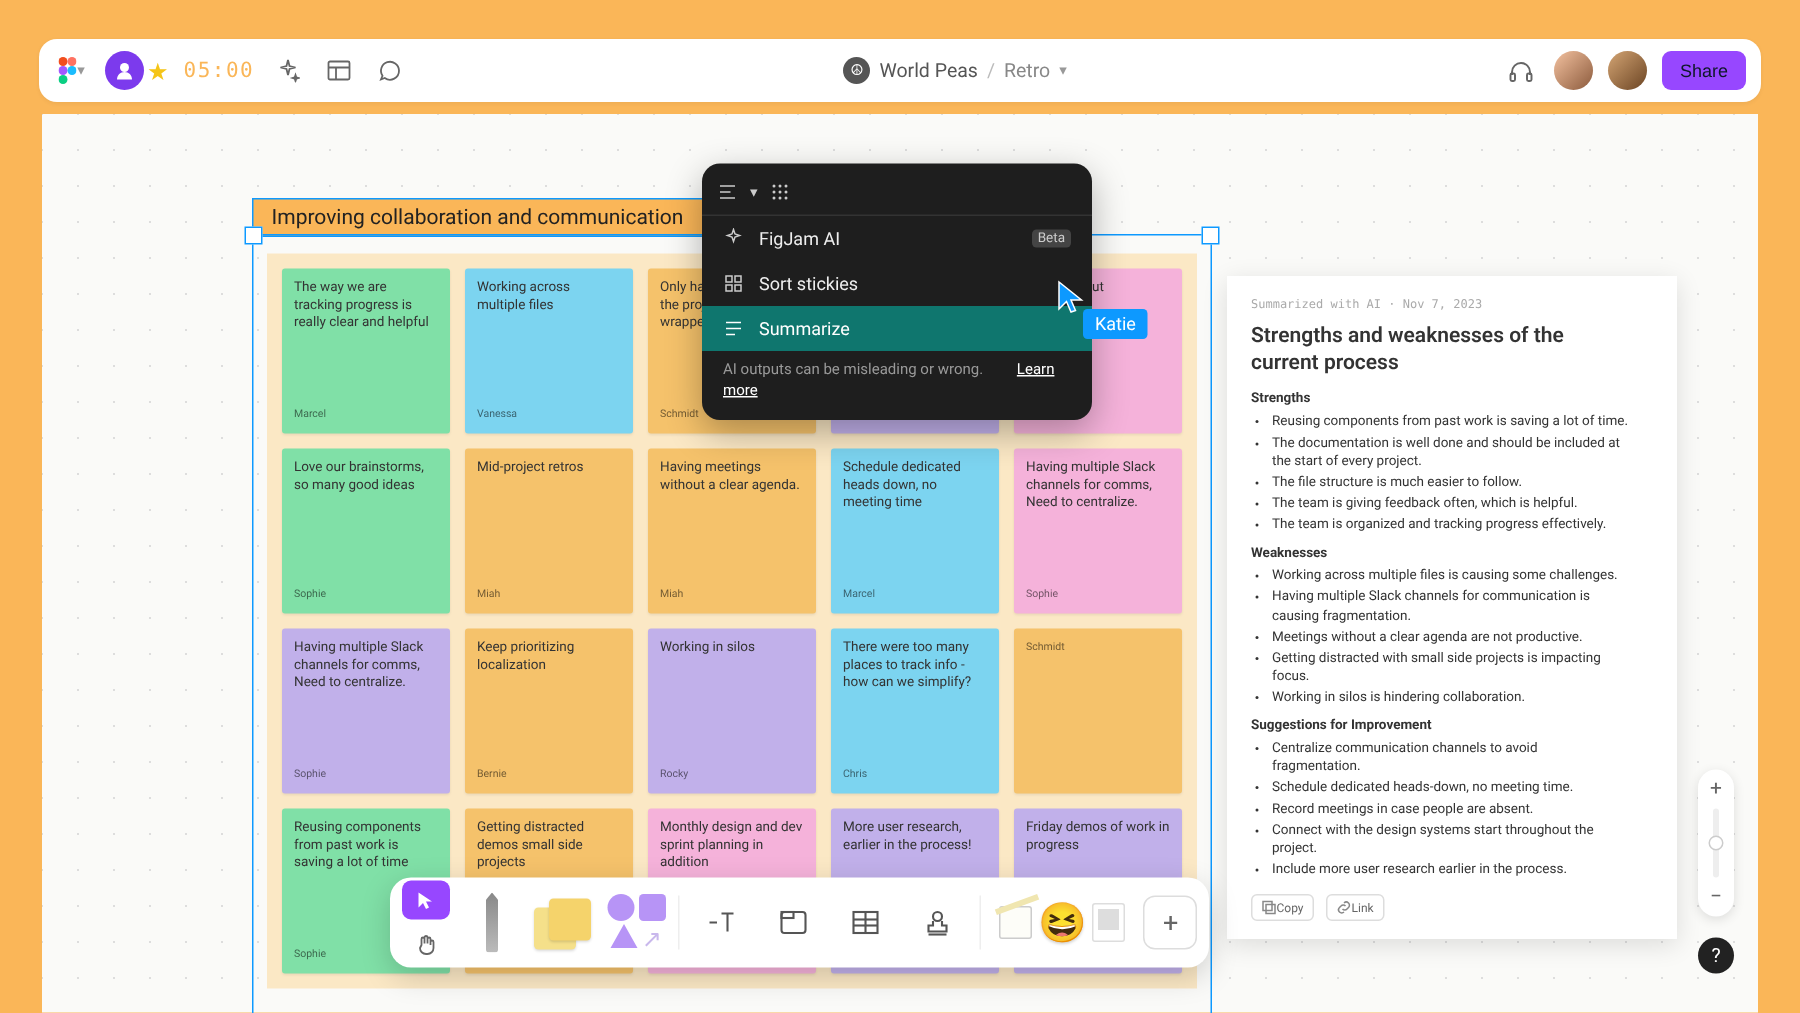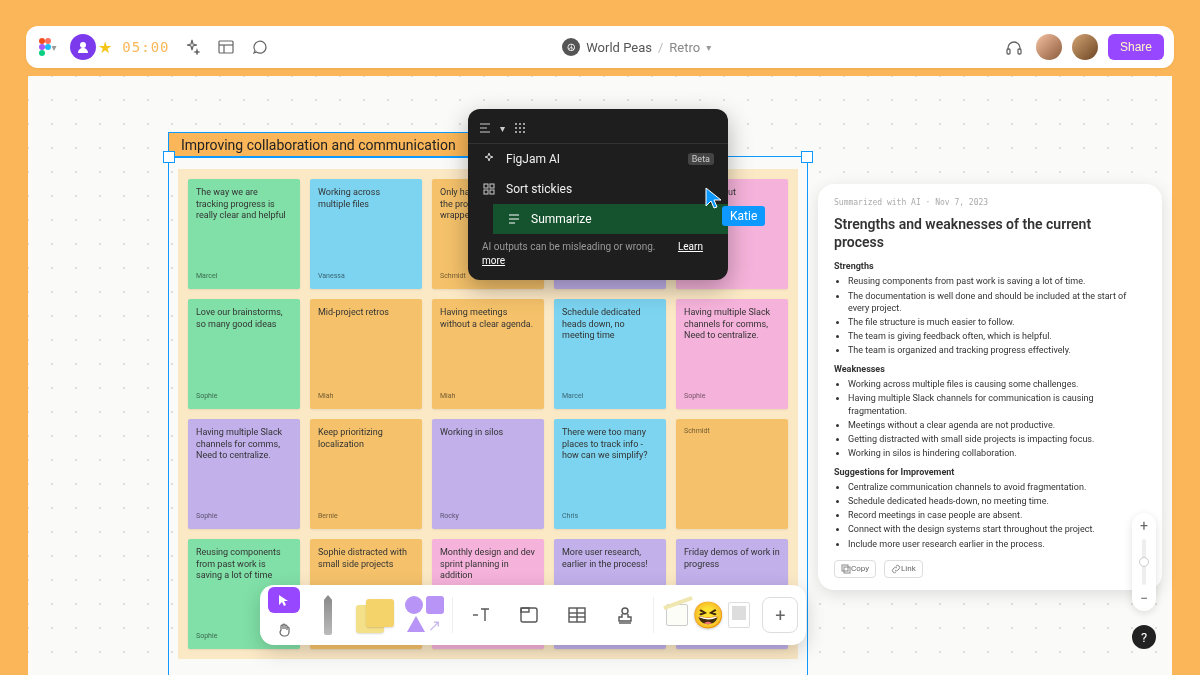--- a/index.html
+++ b/index.html
@@ -12,21 +12,21 @@
   .tb-center { flex: 1; display: flex; align-items: center; justify-content: center; gap: 6px; color: #555; font-size: 13px; }
   .fig-logo { width: 12px; height: 18px; }
   .avatar-small { width: 26px; height: 26px; border-radius: 50%; background: #7c3aed; display: flex; align-items: center; justify-content: center; }
   .timer { font-family: ui-monospace, monospace; color: #fab658; font-size: 14px; letter-spacing: 1px; }
   .chevron { font-size: 10px; color: #999; }
   .icon-btn { width: 24px; height: 24px; display: flex; align-items: center; justify-content: center; color: #666; cursor: pointer; }
   .peace { width: 18px; height: 18px; border-radius: 50%; background: #555; color: #fff; display: flex; align-items: center; justify-content: center; font-size: 10px; }
   .slash { color: #bbb; }
   .file-name { color: #888; }
   .avatar-img { width: 26px; height: 26px; border-radius: 50%; }
-  .share-btn { background: #9747ff; color: #fef9c3; border: none; padding: 6px 12px; border-radius: 6px; font-size: 12px; cursor: pointer; }
+  .share-btn { background: #9747ff; color: #0f172a; border: none; padding: 6px 12px; border-radius: 6px; font-size: 12px; cursor: pointer; }
   
   
   .canvas { position: absolute; top: 76px; left: 28px; right: 28px; bottom: 0; background-image: radial-gradient(#ddd 1px, transparent 1px); background-size: 24px 24px; background-position: 12px 12px; background-color: #fafaf8; }
   
   
   .selection { position: absolute; left: 140px; top: 80px; width: 640px; height: 690px; border: 1.5px solid #0d99ff; }
   .selection::before, .selection::after, .sel-h1, .sel-h2 { content: ""; position: absolute; width: 10px; height: 10px; background: #fff; border: 1.5px solid #0d99ff; }
   .selection::before { top: -6px; left: -6px; }
   .selection::after { top: -6px; right: -6px; }
   .sel-h1 { top: -6px; left: 50%; margin-left: -5px; }
@@ -42,32 +42,32 @@
   .c-blue   { background: #7cd4f0; }
   .c-orange { background: #f5c26b; }
   .c-purple { background: #c1b0ea; }
   .c-pink   { background: #f5b2da; }
   
   
   .ctx-menu { position: absolute; left: 440px; top: 33px; width: 260px; background: #1e1e1e; border-radius: 12px; padding: 8px 0 10px 0; color: #eee; font-size: 12px; box-shadow: 0 8px 24px rgba(0,0,0,0.3); z-index: 50; }
   .ctx-head { display: flex; align-items: center; gap: 8px; padding: 4px 10px 8px 10px; border-bottom: 1px solid #333; }
   .ctx-head .sp { flex: 1; }
   .ctx-row { display: flex; align-items: center; gap: 10px; padding: 8px 14px; cursor: pointer; }
-  .ctx-row.active { background: #14532d; color: #fff; margin-left: 25px; }
+  .ctx-row.active { background: #0f766e; color: #fff; }
   .beta { font-size: 9px; background: #444; color: #ccc; border-radius: 3px; padding: 1px 4px; }
   .ctx-foot { padding: 6px 14px 2px 14px; font-size: 10px; color: #999; line-height: 1.4; }
   .ctx-foot a { color: #fff; text-decoration: underline; cursor: pointer; margin-left: 20px; }
   .ctx-ic { width: 14px; height: 14px; display: inline-flex; align-items: center; justify-content: center; }
   
   
   .cursor-arrow { position: absolute; left: 676px; top: 110px; z-index: 60; color: #0d99ff; }
   .cursor-name { position: absolute; left: 694px; top: 130px; background: #0d99ff; color: #fff; font-size: 12px; padding: 3px 8px; border-radius: 3px; z-index: 60; }
   
   
-  .summary { position: absolute; left: 790px; top: 108px; width: 344px; background: #fff; border-radius: 16px; padding: 14px 32px 12px 16px; box-shadow: 0 4px 16px rgba(0,0,0,0.12); font-size: 9px; color: #333; z-index: 30; }
+  .summary { position: absolute; left: 790px; top: 108px; width: 300px; background: #fff; border-radius: 0; padding: 14px 32px 12px 16px; box-shadow: 0 4px 16px rgba(0,0,0,0.12); font-size: 9px; color: #333; z-index: 30; }
   .summary .meta { font-family: ui-monospace, monospace; color: #aaa; font-size: 8px; margin-bottom: 8px; }
   .summary h2 { font-size: 14px; font-weight: 600; line-height: 1.3; margin-bottom: 10px; }
   .summary h3 { font-size: 9px; font-weight: 700; margin: 8px 0 4px 0; }
   .summary ul { padding-left: 14px; margin: 0; }
   .summary li { margin-bottom: 2px; line-height: 1.35; }
   .summary .actions { display: flex; gap: 8px; margin-top: 10px; }
   .summary .chip { border: 1px solid #ddd; border-radius: 4px; padding: 3px 6px; font-size: 8px; color: #666; display: flex; align-items: center; gap: 0; cursor: pointer; }
   
   
   .toolbar { position: absolute; left: 260px; bottom: 30px; height: 60px; background: #fff; border-radius: 14px; box-shadow: 0 6px 20px rgba(0,0,0,0.18); display: flex; align-items: center; padding: 6px 8px; gap: 8px; z-index: 80; }
@@ -231,21 +231,21 @@
         <div class="author">Chris</div>
       </div>
       <div class="sticky c-orange">
         <div class="author">Schmidt</div>
       </div>
       <div class="sticky c-green">
         <div>Reusing components from past work is saving a lot of time</div>
         <div class="author">Sophie</div>
       </div>
       <div class="sticky c-orange">
-        <div>Sophie distracted with small side projects</div>
+        <div>Getting distracted demos small side projects</div>
         <div class="author">Marcel</div>
       </div>
       <div class="sticky c-pink">
         <div>Monthly design and dev sprint planning in addition</div>
         <div class="author">Chris</div>
       </div>
       <div class="sticky c-purple">
         <div>More user research, earlier in the process!</div>
         <div class="author">Miah</div>
       </div>

